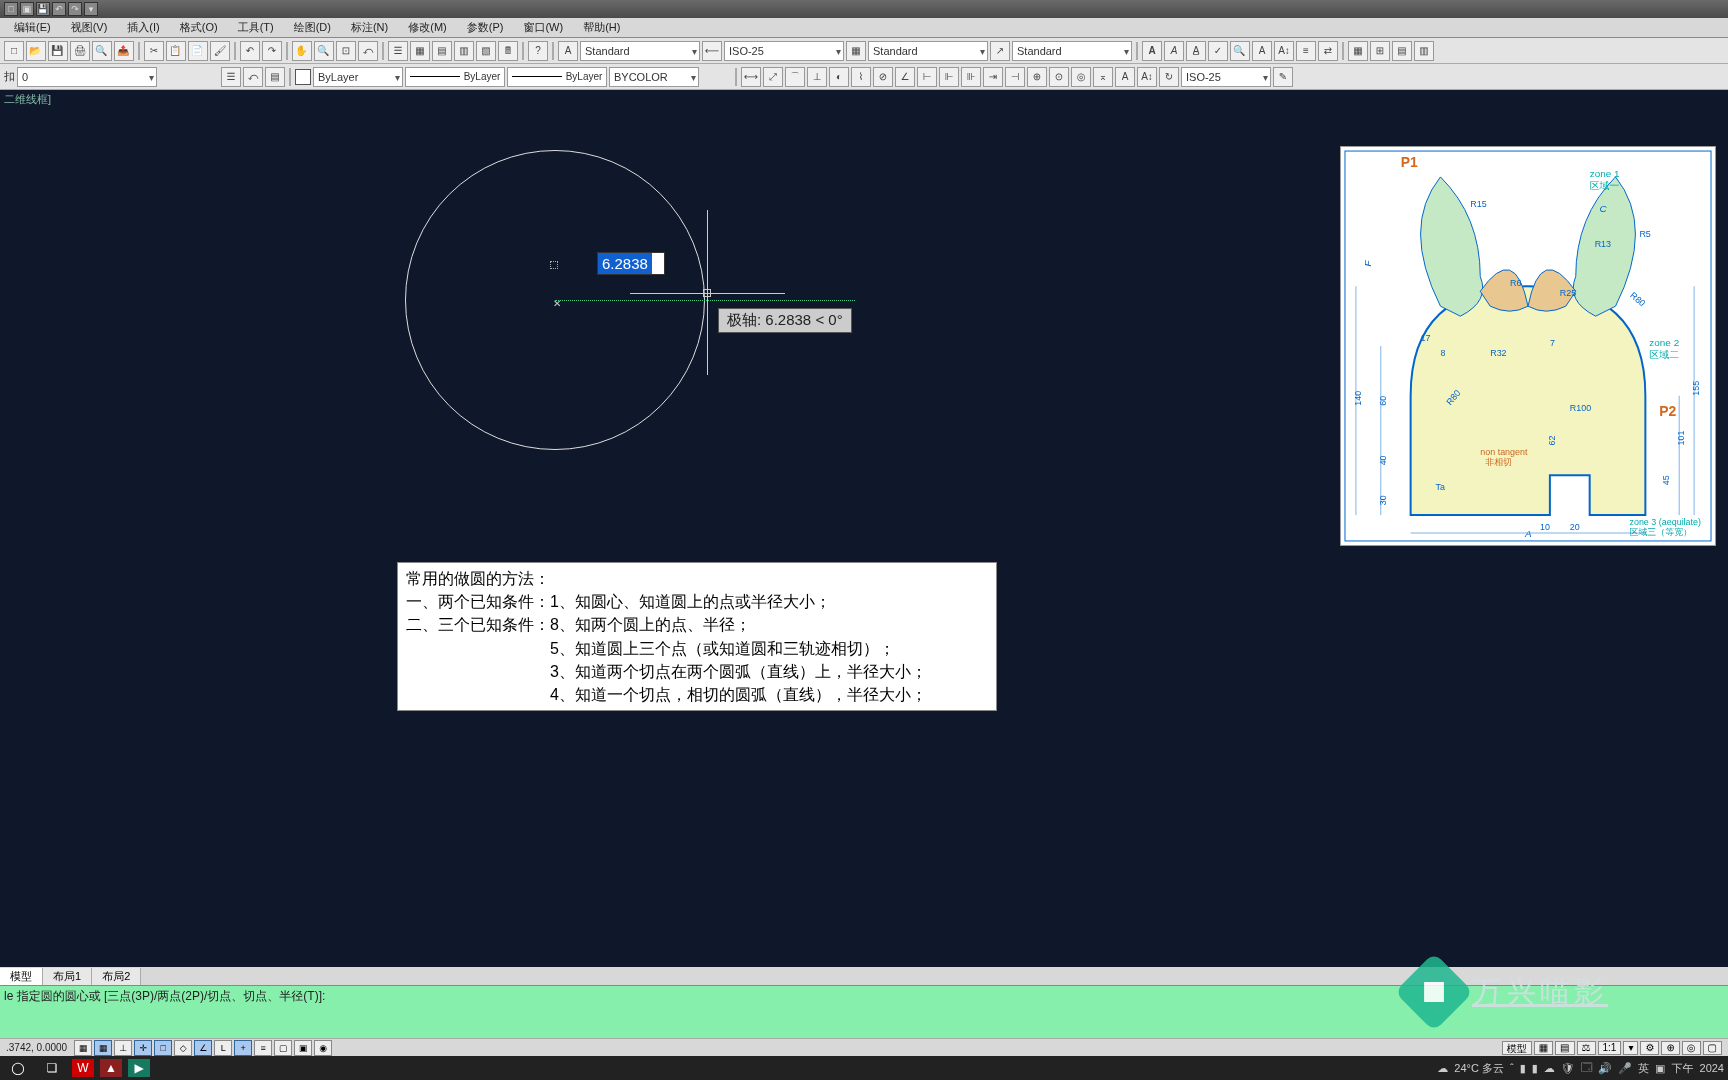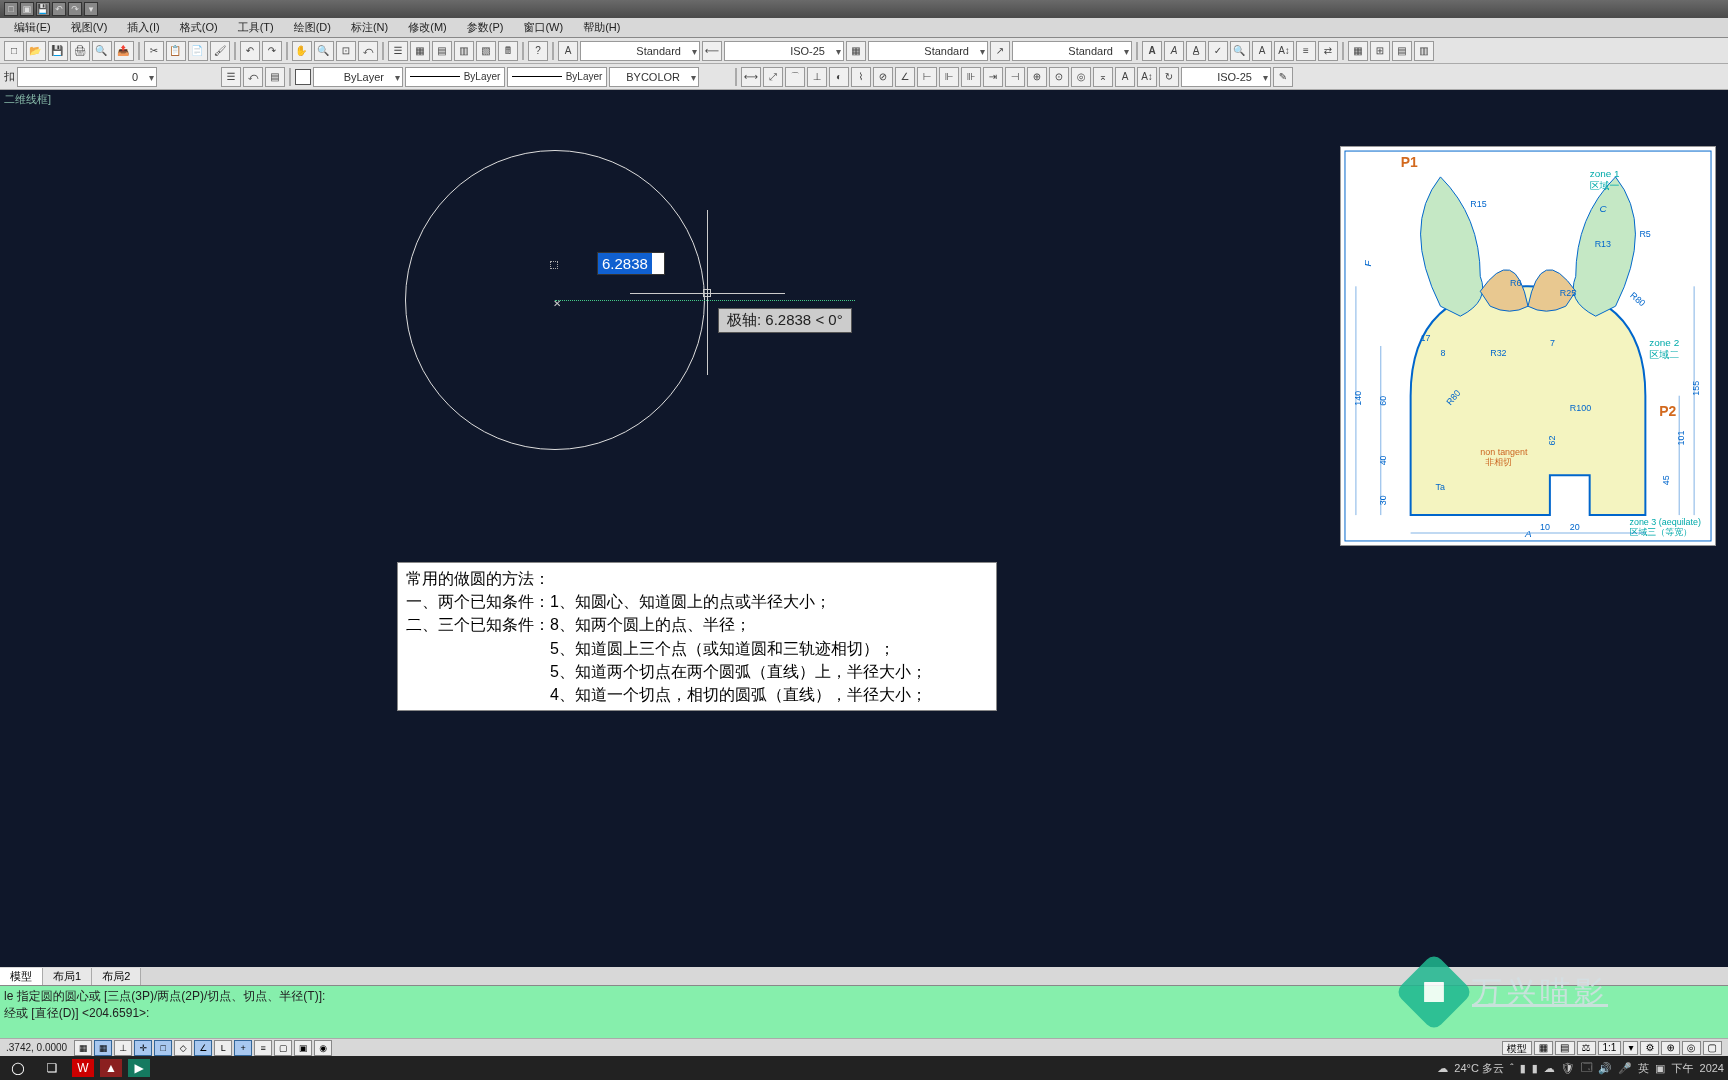--- a/index.html
+++ b/index.html
@@ -11,21 +11,21 @@
 .titlebar .qat span { width: 14px; height: 14px; background: #888; border: 1px solid #333; font-size: 9px; text-align: center; line-height: 12px; color: #ddd; }
 
 
 .menubar { height: 20px; background: #d8d8d8; display: flex; align-items: center; padding: 0 4px; border-bottom: 1px solid #888; }
 .menubar span { font-size: 11px; padding: 2px 10px; color: #222; cursor: pointer; }
 
 
 .toolbar-row { height: 26px; background: #e4e4e4; display: flex; align-items: center; padding: 0 4px; border-bottom: 1px solid #aaa; gap: 2px; }
 .tb-icon { width: 20px; height: 20px; background: #f0f0f0; border: 1px solid #999; font-size: 10px; text-align: center; line-height: 18px; color: #444; cursor: pointer; }
 .tb-sep { width: 2px; height: 18px; background: #aaa; margin: 0 2px; }
-.tb-combo { height: 20px; border: 1px solid #999; background: #fff; font-size: 11px; padding: 0 18px 0 4px; min-width: 90px; line-height: 18px; color: #333; position: relative; text-align: right; }
+.tb-combo { height: 20px; border: 1px solid #999; background: #fff; font-size: 11px; padding: 0 18px 0 4px; min-width: 90px; line-height: 18px; color: #333; position: relative; }
 .tb-combo::after { content: "▾"; position: absolute; right: 2px; top: 1px; font-size: 10px; color: #555; }
 .tb-combo.wide { min-width: 120px; }
 .tb-swatch { width: 16px; height: 16px; border: 1px solid #555; background: #fff; }
 .tb-line { width: 100px; height: 20px; border: 1px solid #999; background: #fff; display: flex; align-items: center; justify-content: center; font-size: 10px; color: #333; }
 .tb-line .ln { width: 50px; border-top: 1px solid #000; margin-right: 4px; }
 
 
 .drawing-area { position: absolute; top: 90px; left: 0; right: 0; bottom: 95px; background: #0f172a; }
 .viewlabel { position: absolute; top: 2px; left: 4px; color: #8ba; font-size: 11px; }
 
@@ -292,34 +292,33 @@
         <line x1="70" y1="388" x2="306" y2="388"></line>
       </g>
     </svg>
   </div>
 
   <div class="notes">
     <div>常用的做圆的方法：</div>
     <div>一、两个已知条件：1、知圆心、知道圆上的点或半径大小；</div>
     <div>二、三个已知条件：8、知两个圆上的点、半径；</div>
     <div>　　　　　　　　　5、知道圆上三个点（或知道圆和三轨迹相切）；</div>
-    <div>　　　　　　　　　5、知道两个切点在两个圆弧（直线）上，半径大小；</div>
+    <div>　　　　　　　　　3、知道两个切点在两个圆弧（直线）上，半径大小；</div>
     <div>　　　　　　　　　4、知道一个切点，相切的圆弧（直线），半径大小；</div>
   </div>
 </div>
 
 <div class="tabs">
   <div class="tab active">模型</div>
   <div class="tab">布局1</div>
   <div class="tab">布局2</div>
 </div>
 
 <div class="cmd-area">
   <div class="line">le 指定圆的圆心或 [三点(3P)/两点(2P)/切点、切点、半径(T)]:</div>
-  <div class="line">经或 [直径(D)] &lt;204.6591&gt;:</div>
   <div class="input-line">
       <input value="" style="">
     </div>
 </div>
 
 <div class="status">
   <span class="coords">.3742, 0.0000</span>
   <span class="sb-btn">▦</span>
   <span class="sb-btn active">▦</span>
   <span class="sb-btn">⊥</span>

